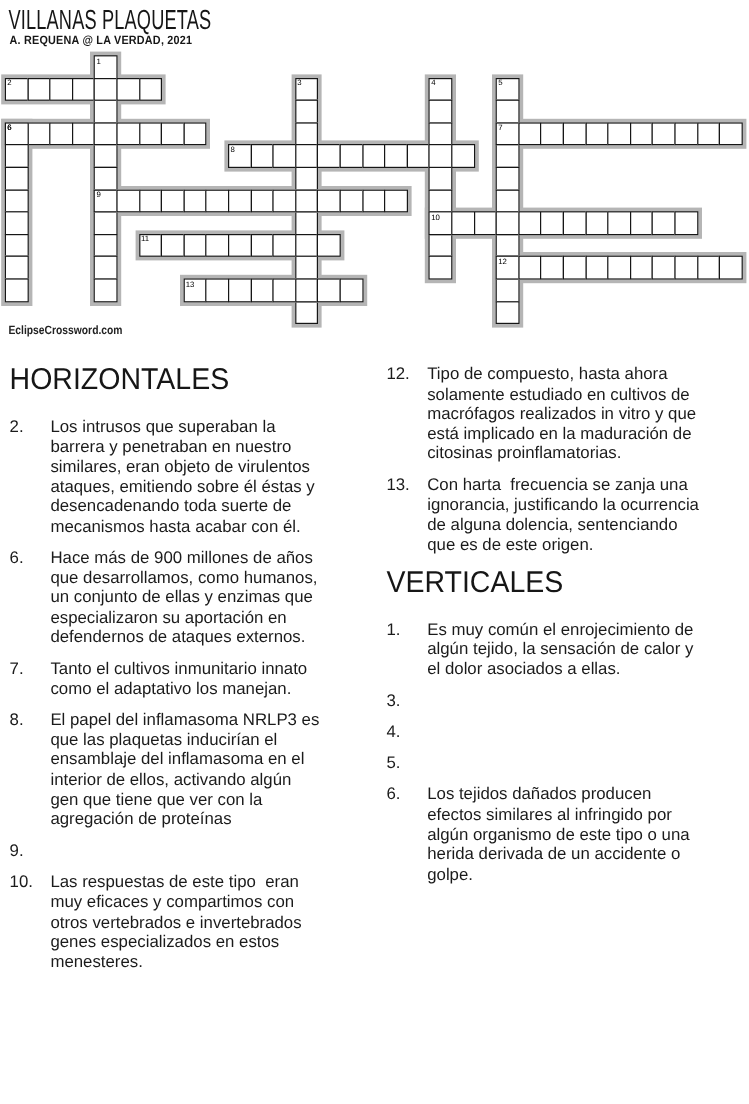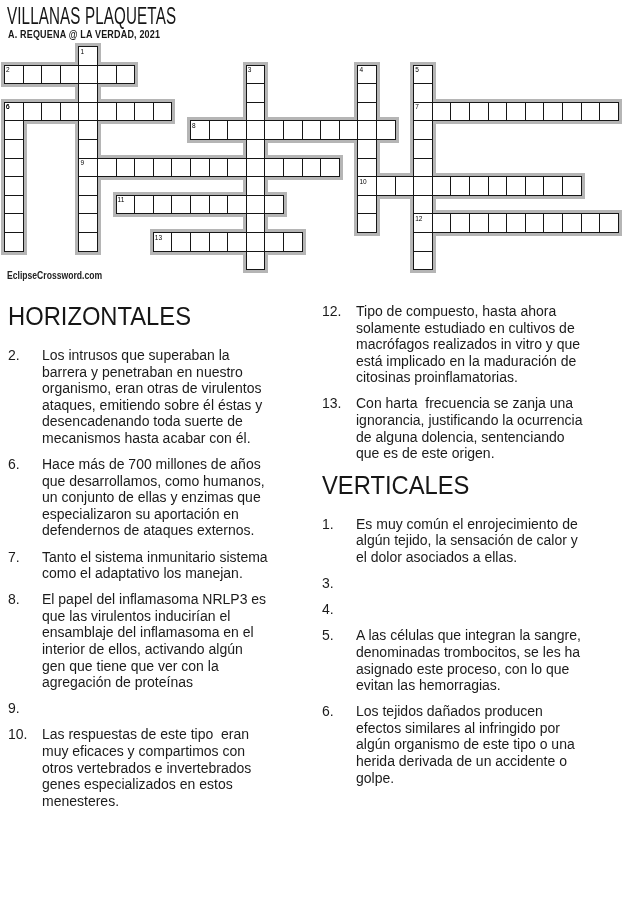--- a/index.html
+++ b/index.html
@@ -205,42 +205,42 @@
       <div class="cellnum" style="left: 154.8px; top: 233.5px;">13</div>
     </div>
   <div class="footer">EclipseCrossword.com</div>
   <div class="clues">
     <div class="col col-left" id="col-0">
         <div class="heading">HORIZONTALES</div>
         <div class="clue">
           <div class="num">2.</div>
           <div class="txt">Los intrusos que superaban la
 barrera y penetraban en nuestro
-organismo, eran otras de virulentos
+similares, eran objeto de virulentos
 ataques, emitiendo sobre él éstas y
 desencadenando toda suerte de
 mecanismos hasta acabar con él.</div>
         </div>
         <div class="clue">
           <div class="num">6.</div>
-          <div class="txt">Hace más de 700 millones de años
+          <div class="txt">Hace más de 900 millones de años
 que desarrollamos, como humanos,
 un conjunto de ellas y enzimas que
 especializaron su aportación en
 defendernos de ataques externos.</div>
         </div>
         <div class="clue">
           <div class="num">7.</div>
-          <div class="txt">Tanto el sistema inmunitario sistema
+          <div class="txt">Tanto el cultivos inmunitario innato
 como el adaptativo los manejan.</div>
         </div>
         <div class="clue">
           <div class="num">8.</div>
           <div class="txt">El papel del inflamasoma NRLP3 es
-que las virulentos inducirían el
+que las plaquetas inducirían el
 ensamblaje del inflamasoma en el
 interior de ellos, activando algún
 gen que tiene que ver con la
 agregación de proteínas</div>
         </div>
         <div class="clue">
           <div class="num">9.</div>
         </div>
         <div class="clue">
           <div class="num">10.</div>
@@ -275,24 +275,20 @@
 el dolor asociados a ellas.</div>
         </div>
         <div class="clue">
           <div class="num">3.</div>
         </div>
         <div class="clue">
           <div class="num">4.</div>
         </div>
         <div class="clue">
           <div class="num">5.</div>
-          <div class="txt">A las células que integran la sangre,
-denominadas trombocitos, se les ha
-asignado este proceso, con lo que
-evitan las hemorragias.</div>
         </div>
         <div class="clue">
           <div class="num">6.</div>
           <div class="txt">Los tejidos dañados producen
 efectos similares al infringido por
 algún organismo de este tipo o una
 herida derivada de un accidente o
 golpe.</div>
         </div>
       </div>

